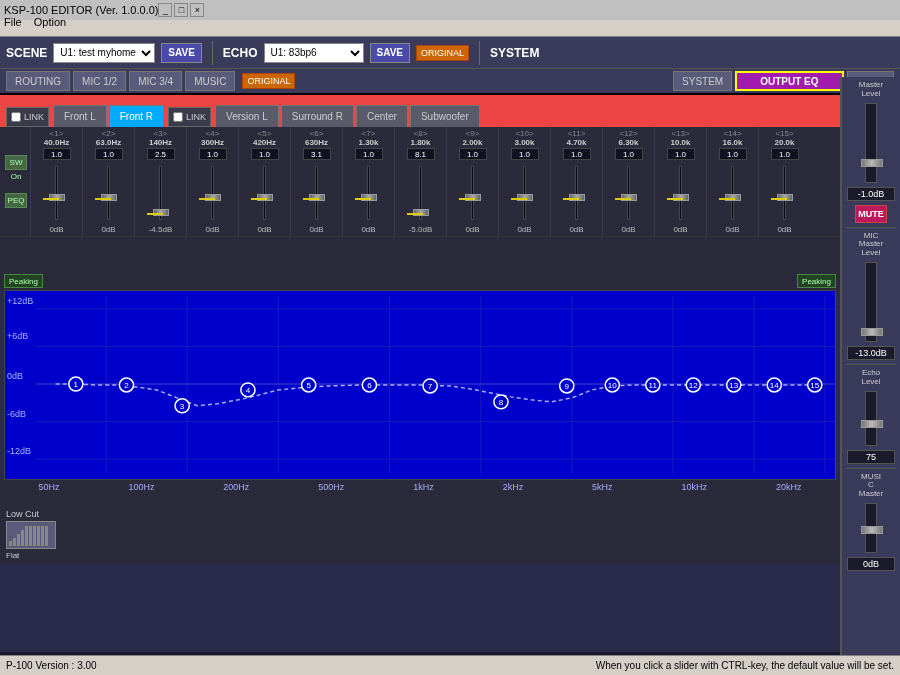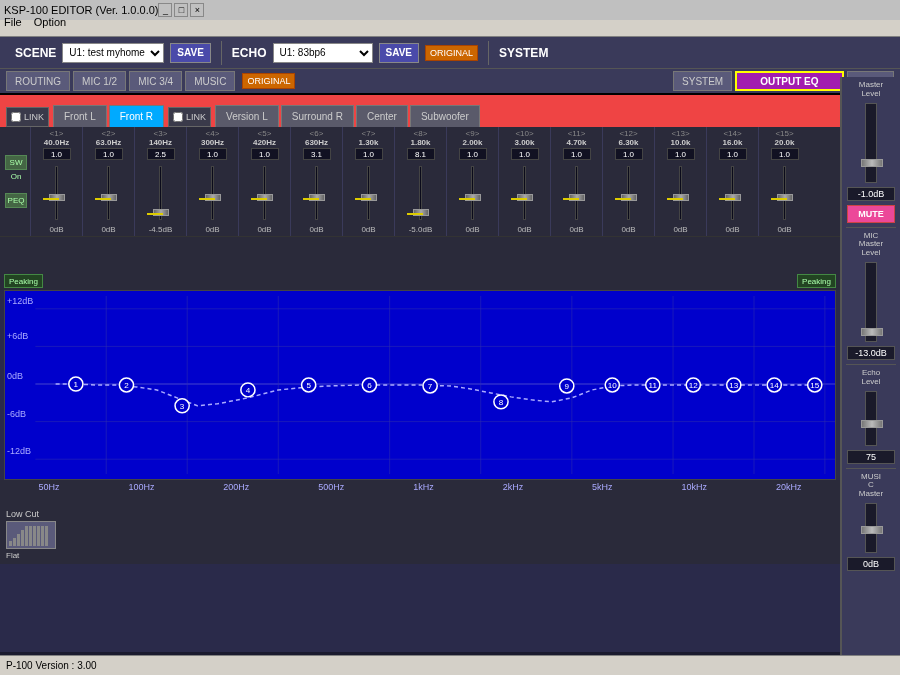--- a/index.html
+++ b/index.html
@@ -52,21 +52,21 @@
       height: calc(675px - 40px - 20px);
       display: flex;
       flex-direction: column;
     }
 
     
     #top-section {
       background: #3a3a5a;
       display: flex;
       align-items: center;
-      padding: 3px 15px;
+      padding: 3px 6px;
       gap: 6px;
       border-bottom: 1px solid #555;
       height: 32px;
     }
     .section-label {
       color: #fff;
       font-weight: bold;
       font-size: 12px;
     }
     .dropdown {
@@ -323,24 +323,24 @@
     .level-val {
       font-size: 9px;
       color: #fff;
       background: #1a1a2a;
       border: 1px solid #555;
       padding: 1px 3px;
       text-align: center;
       width: 48px;
     }
     .mute-btn {
-      background: #ec4899;
+      background: #be185d;
       color: #fff;
       border: 1px solid #cc4444;
-      width: 48px;
+      width: 32px;
       height: 18px;
       font-size: 9px;
       cursor: pointer;
       font-weight: bold;
     }
     .right-divider {
       width: 50px;
       height: 1px;
       background: #555;
     }
@@ -881,13 +881,14 @@
     <div class="vert-fader" style="height:50px;">
       <div class="vert-fader-thumb" style="top:22px;"></div>
     </div>
     <div class="level-val">0dB</div>
   </div>
 
 </div>
 
 <div id="statusbar">
   <span class="status-left">P-100 Version : 3.00</span>
+  <span class="status-right">When you click a slider with CTRL-key, the default value will be set.</span>
 </div>
 
 </body></html>

